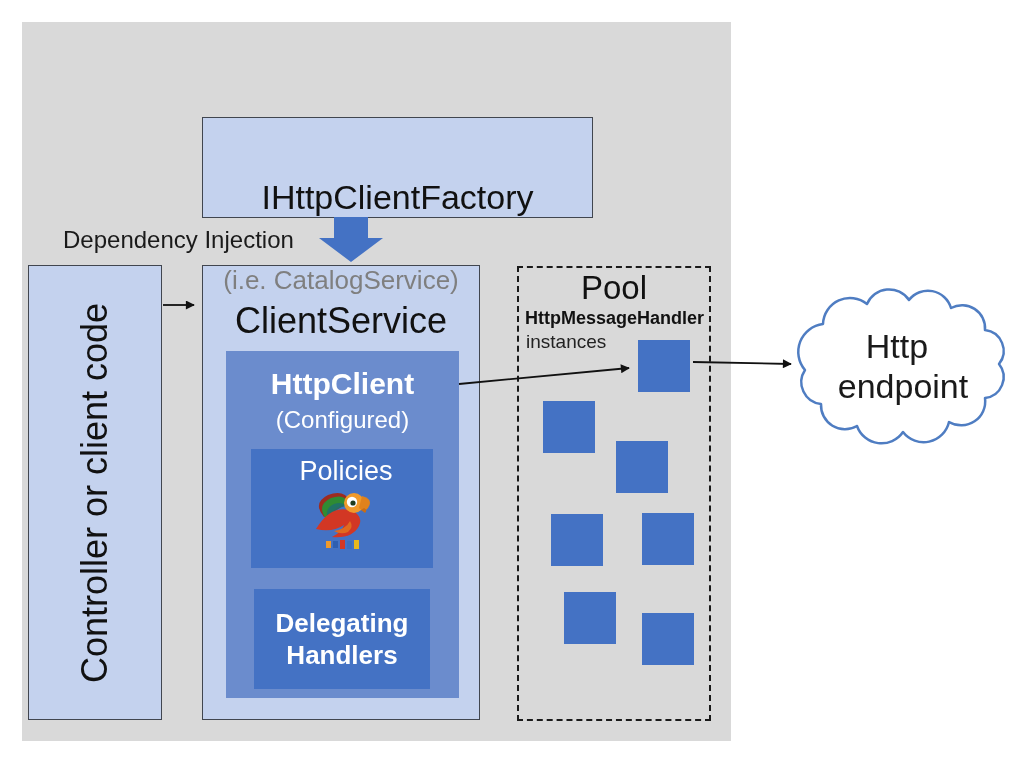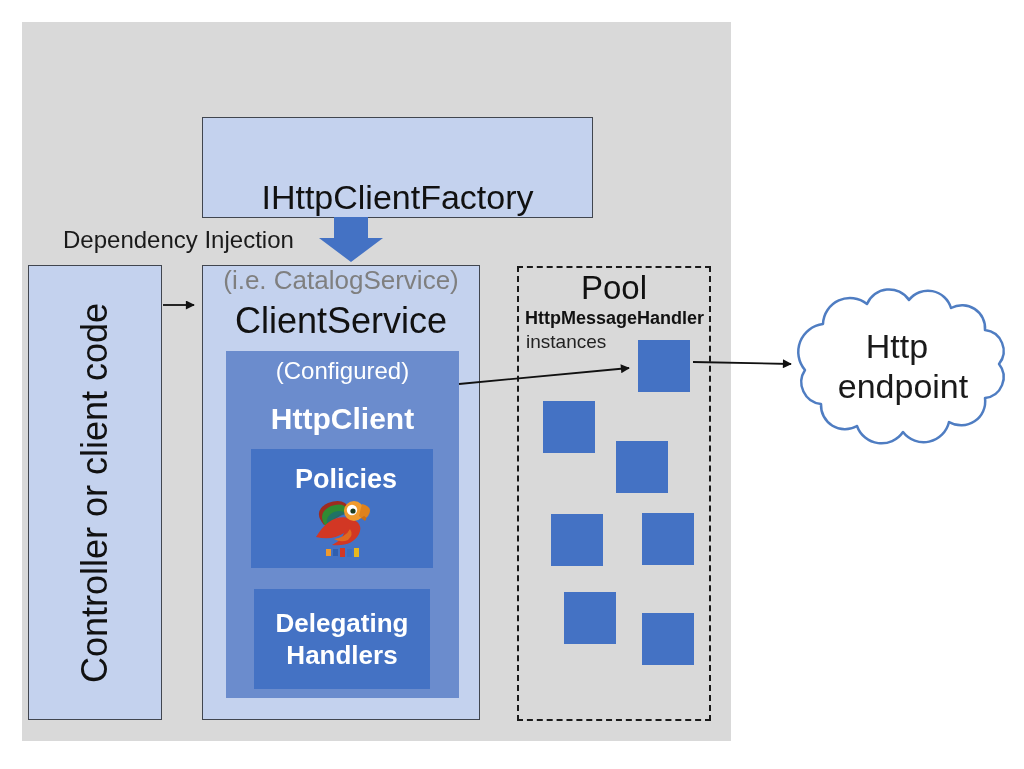--- a/index.html
+++ b/index.html
@@ -43,21 +43,21 @@
   #httpclient-box{
     position:absolute;left:23px;top:85px;width:233px;height:347px;
     background:#6b8ccd;text-align:center;
   }
   #httpclient-title{font-size:30px;font-weight:700;color:#ffffff;margin-top:16px;line-height:1.1;}
   #httpclient-subtitle{font-size:24px;color:#ffffff;line-height:1.2;margin-top:6px;}
   #policies-box{
     position:absolute;left:25px;top:98px;width:182px;height:119px;
     background:#4472c4;text-align:center;
   }
-  #policies-label{font-size:27px;font-weight:700;color:#ffffff;margin-top:16px;line-height:1.1;padding-left:8px;}
+  #policies-label{font-size:27px;font-weight:400;color:#ffffff;margin-top:8px;line-height:1.1;padding-left:8px;}
   #delegating-box{
     position:absolute;left:28px;top:238px;width:176px;height:100px;
     background:#4472c4;display:flex;align-items:center;justify-content:center;
   }
   #delegating-label{font-size:26px;font-weight:700;color:#ffffff;line-height:1.25;}
   
   #pool-box{
     left:517px;top:266px;width:194px;height:455px;
     border:2.5px dashed #1a1a1a;box-sizing:border-box;
   }
@@ -88,22 +88,22 @@
 
   <div id="controller-box" class="abs bluebox">
     <span id="controller-label">Controller or client code</span>
   </div>
 
   <div id="clientservice-box" class="abs bluebox">
     <div id="clientservice-subtitle">(i.e. CatalogService)</div>
     <div id="clientservice-title">ClientService</div>
 
     <div id="httpclient-box">
+      <div id="httpclient-title">HttpClient</div>
       <div id="httpclient-subtitle">(Configured)</div>
-      <div id="httpclient-title">HttpClient</div>
 
       <div id="policies-box">
         <div id="policies-label">Policies</div>
 
         <svg width="76" height="62" viewBox="0 0 76 62" style="display:block;margin:0 auto;">
 
           <path d="M20 30 Q8 16 24 8 Q40 2 46 14 L34 22 Z" fill="#9e2b1f"></path>
 
           <path d="M22 32 Q12 18 27 11 Q41 6 45 17 Q33 18 27 27 Z" fill="#2f8b33"></path>
 

